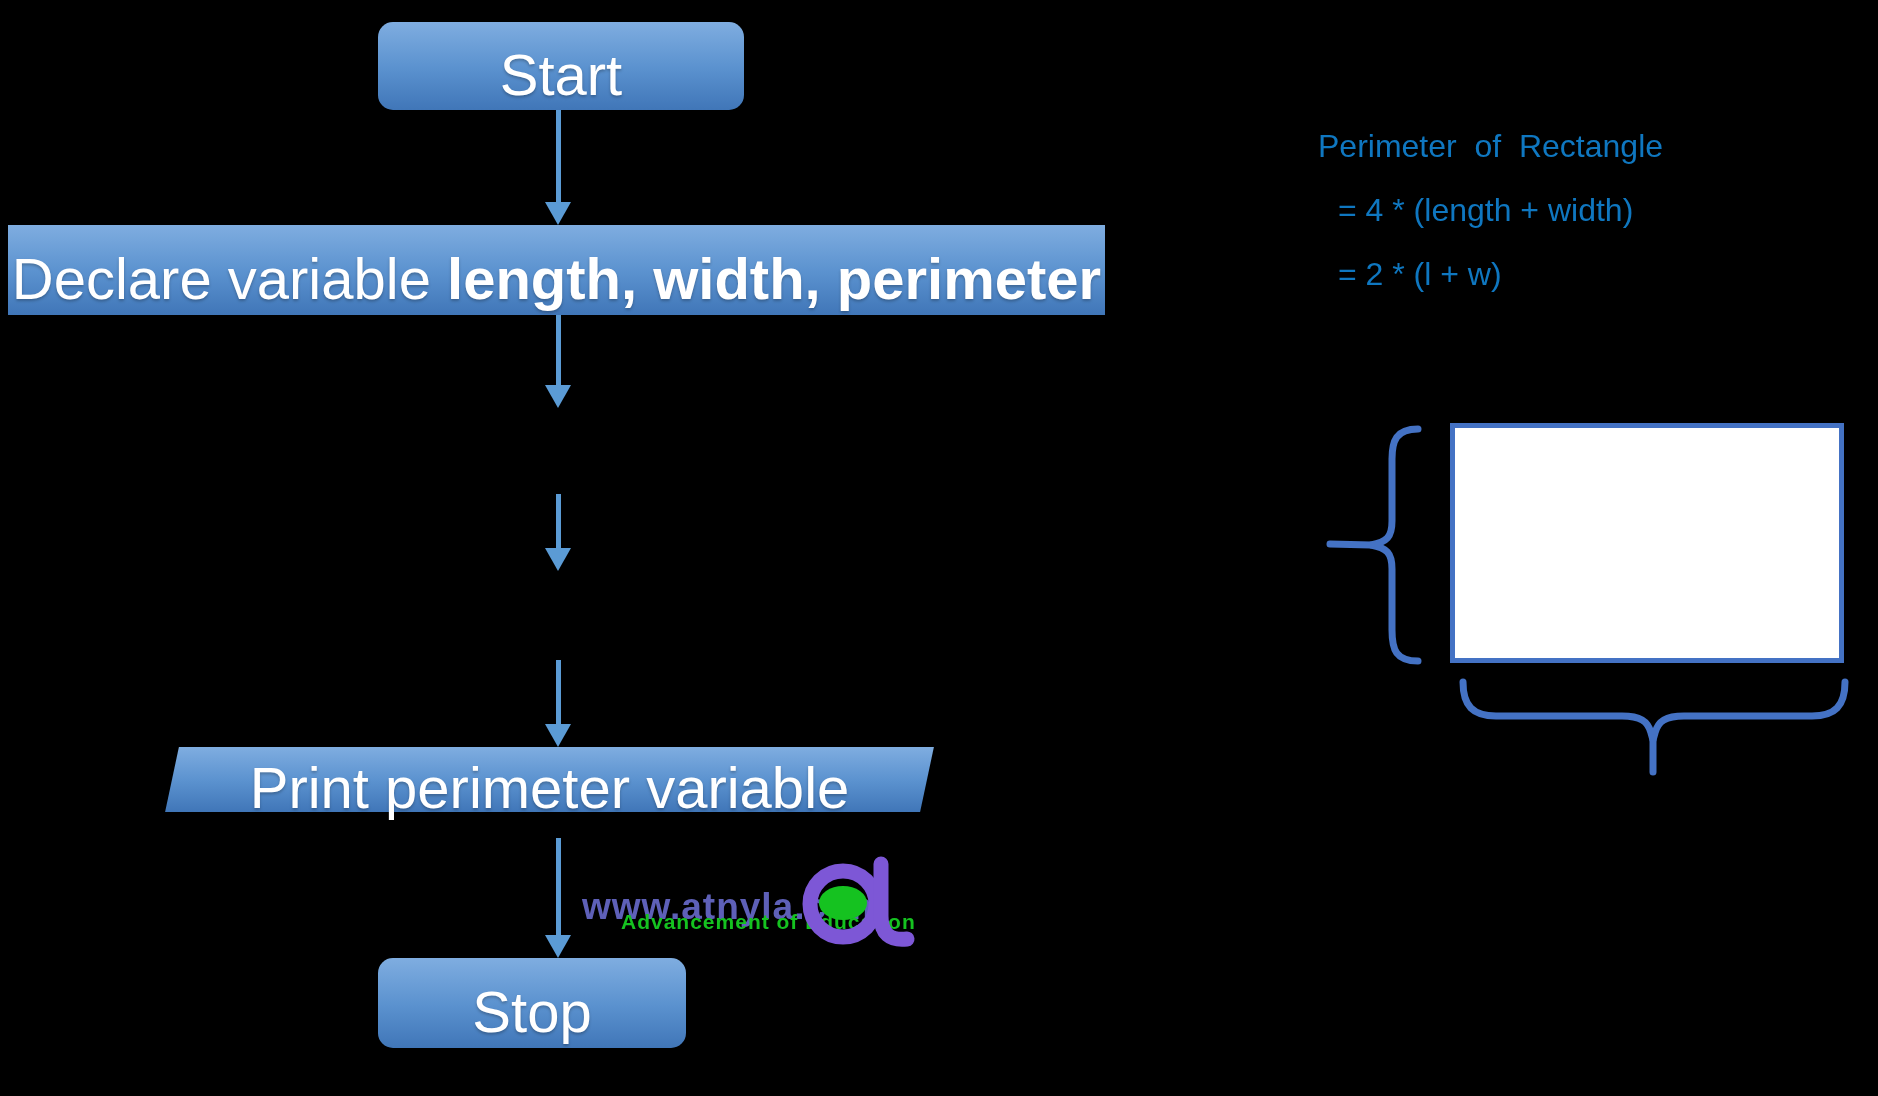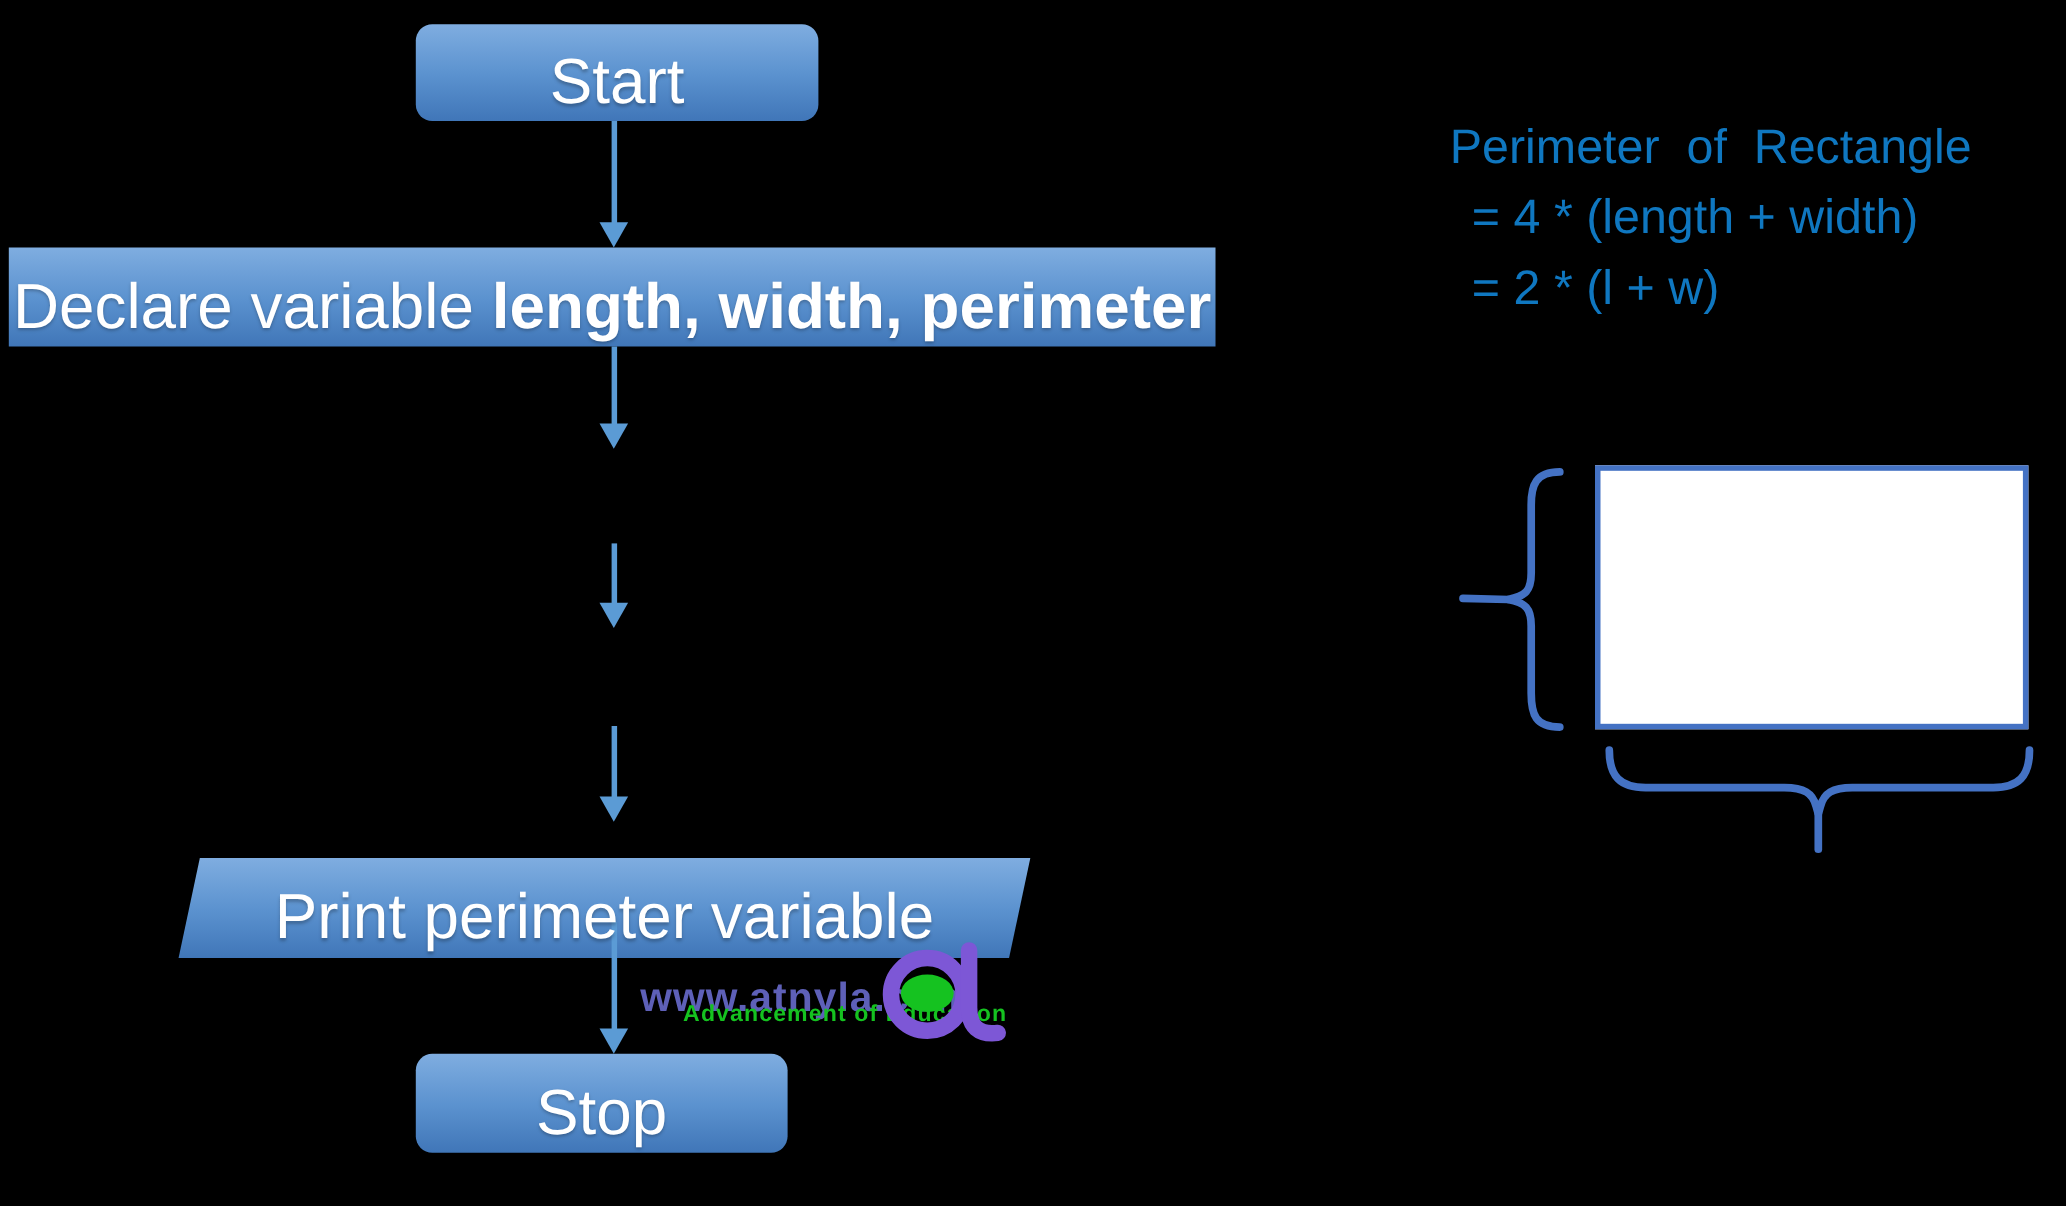--- a/index.html
+++ b/index.html
@@ -19,22 +19,22 @@
 
   
   .arrow{position:absolute;width:26px;left:545px;}
   .arrow::before{content:"";position:absolute;left:10.5px;top:0;bottom:21px;width:5px;
         background:var(--arrow);}
   .arrow::after{content:"";position:absolute;left:0;bottom:0;width:0;height:0;
         border-left:13px solid transparent;border-right:13px solid transparent;
         border-top:23px solid var(--arrow);}
 
   
-  .formula{position:absolute;left:1318px;top:102px;color:var(--formula-text);
-        font-size:44px;line-height:64px;}
+  .formula{position:absolute;left:1318px;top:114px;color:var(--formula-text);
+        font-size:32px;line-height:64px;}
   .formula .fline{white-space:pre;}
   .formula .indent{padding-left:20px;}
 
   .rect-figure{position:absolute;left:1450px;top:423px;width:384px;height:230px;
         background:#fff;border:5px solid var(--figure-stroke);}
 
   svg.overlay{position:absolute;left:0;top:0;pointer-events:none;}
   .brace{fill:none;stroke:var(--figure-stroke);stroke-width:7;stroke-linecap:round;stroke-linejoin:round;}
 
   
@@ -64,28 +64,28 @@
   </div>
 
   <div class="arrow" style="top:315px;height:93px;"></div>
 
 
   <div class="arrow" style="top:494px;height:77px;"></div>
 
 
   <div class="arrow" style="top:660px;height:87px;"></div>
 
-  <div class="node io" style="left:172px;top:780px;width:755px;height:91px;">
+  <div class="node io" style="left:172px;top:747px;width:755px;height:65px;">
     <div class="bg"></div>
     <div class="lbl">Print perimeter variable</div>
   </div>
 
   <div class="arrow" style="top:838px;height:120px;"></div>
 
-  <div class="node terminator" style="left:378px;top:958px;width:338px;height:90px;">
+  <div class="node terminator" style="left:378px;top:958px;width:308px;height:90px;">
     <div class="bg"></div>
     <div class="lbl">Stop</div>
   </div>
 
   <div class="formula">
     <div class="fline">Perimeter  of  Rectangle</div>
     <div class="fline indent">= 4 * (length + width)</div>
     <div class="fline indent">= 2 * (l + w)</div>
   </div>
 

